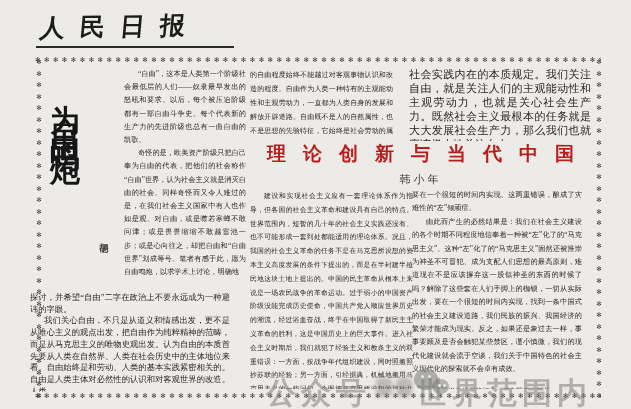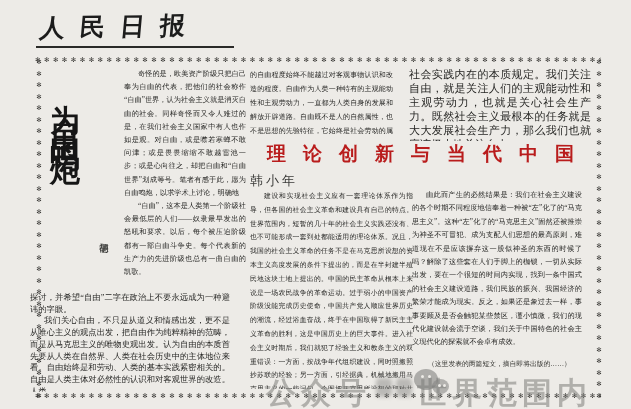--- a/index.html
+++ b/index.html
@@ -57,22 +57,22 @@
     position:absolute;left:409px;top:67px;width:182px;height:74px;overflow:hidden;
     font-size:11px;line-height:14px;text-align:justify;
   }
   
   .a2-headline{
     position:absolute;left:250px;top:141px;width:341px;
     font-size:19px;font-weight:bold;letter-spacing:17px;text-indent:17px;
     text-align:left;color:#b91c1c;white-space:nowrap;
   }
   .a2-author{
-    position:absolute;left:250px;top:172px;width:341px;text-align:left;
-    font-size:13px;color:#3a3a38;letter-spacing:3px;
+    position:absolute;left:250px;top:172px;width:341px;text-align:center;
+    font-size:11px;color:#3a3a38;letter-spacing:3px;
   }
   .a2-col1{
     position:absolute;left:250px;top:189px;width:163px;height:200px;overflow:hidden;
     font-size:6.8px;line-height:13.8px;text-align:justify;
   }
   .a2-col2{
     position:absolute;left:412px;top:189px;width:170px;height:200px;overflow:hidden;
     font-size:7.2px;line-height:13.4px;text-align:justify;
   }
   .a2-note{
@@ -112,42 +112,43 @@
 
   <div class="stars stars-top">✻✻✻✻✻✻✻✻✻✻✻✻✻✻✻✻✻✻✻✻✻✻✻✻✻✻✻✻✻✻✻✻✻✻✻✻✻✻✻✻✻✻✻✻✻✻✻✻✻✻✻✻✻✻✻✻✻✻✻✻✻✻✻✻✻✻✻✻✻✻✻✻✻✻✻✻✻✻✻✻</div>
   <div class="stars stars-bottom">✻✻✻✻✻✻✻✻✻✻✻✻✻✻✻✻✻✻✻✻✻✻✻✻✻✻✻✻✻✻✻✻✻✻✻✻✻✻✻✻✻✻✻✻✻✻✻✻✻✻✻✻✻✻✻✻✻✻✻✻✻✻✻✻✻✻✻✻✻✻✻✻✻✻✻✻✻✻✻✻</div>
   <div class="stars stars-left">✻✻✻✻✻✻✻✻✻✻✻✻✻✻✻✻✻✻✻✻✻✻✻✻✻✻✻✻✻✻✻✻✻✻✻✻✻✻✻✻✻✻✻✻✻✻✻✻</div>
   <div class="stars stars-right">✻✻✻✻✻✻✻✻✻✻✻✻✻✻✻✻✻✻✻✻✻✻✻✻✻✻✻✻✻✻✻✻✻✻✻✻✻✻✻✻✻✻✻✻✻✻✻✻</div>
 
   <div>
     <div class="a1-title">为自由鸣炮</div>
     <div class="a1-author">胡德平</div>
     <div class="a1-col">
+      <p class="ind">“自由”，这本是人类第一个阶级社会最低层的人们——奴隶最早发出的怒吼和要求。以后，每个被压迫阶级都有一部自由斗争史。每个代表新的生产力的先进阶级也总有一曲自由的凯歌。</p>
       <p class="ind">奇怪的是，欧美资产阶级只把自己奉为自由的代表，把他们的社会称作“自由”世界，认为社会主义就是消灭自由的社会。同样奇怪而又令人难过的是，在我们社会主义国家中有人也作如是观。对自由，或是噤若寒蝉不敢问津；或是畏畏缩缩不敢越雷池一步；或是心向往之，却把自由和“自由世界”划成等号。笔者有感于此，愿为自由鸣炮，以求学术上讨论，明确地</p>
-      <p class="ind">“自由”，这本是人类第一个阶级社会最低层的人们——奴隶最早发出的怒吼和要求。以后，每个被压迫阶级都有一部自由斗争史。每个代表新的生产力的先进阶级也总有一曲自由的凯歌。</p>
     </div>
     <div class="a1-wide">
       <p>探讨，并希望“自由”二字在政治上不要永远成为一种避讳的字眼。</p>
       <p class="ind">我们关心自由，不只是从道义和情感出发，更不是从唯心主义的观点出发，把自由作为纯粹精神的范畴，而是从马克思主义的唯物史观出发。认为自由的本质首先要从人类在自然界、人类在社会历史中的主体地位来看。自由始终是和劳动、人类的基本实践紧密相关的。自由是人类主体对必然性的认识和对客观世界的改造。人类</p>
     </div>
     <div class="cont-a">
       <p>的自由程度始终不能越过对客观事物认识和改造的程度。自由作为人类一种特有的主观能动性和主观劳动力，一直都为人类自身的发展和解放开辟道路。自由既不是人的自然属性，也不是思想的先验特征，它始终是社会劳动的属性，始终是</p>
     </div>
     <div class="cont-b">
       <p>社会实践内在的本质规定。我们关注自由，就是关注人们的主观能动性和主观劳动力，也就是关心社会生产力。既然社会主义最根本的任务就是大大发展社会生产力，那么我们也就应该极大地关注自由。</p>
     </div>
   </div>
 
   <div>
     <div class="a2-headline">理论创新与当代中国</div>
     <div class="a2-author">韩小年</div>
     <div class="a2-col1">
       <p class="ind">建设和实现社会主义应有一套理论体系作为指导，但各国的社会主义革命和建设具有自己的特点。世界范围内，短暂的几十年的社会主义实践还没有、也不可能形成一套到处都能适用的理论体系。况且，我国的社会主义革命的任务不是在马克思所设想的资本主义高度发展的条件下提出的，而是在半封建半殖民地这块土地上提出的。中国的民主革命从根本上来说是一场农民战争的革命运动。过于弱小的中国资产阶级没能完成历史使命，中国共产党人顺应世界历史的潮流，经过浴血奋战，终于在中国取得了新民主主义革命的胜利，这是中国历史上的巨大事件。进入社会主义时期后，我们就犯了经验主义和教条主义的双重错误：一方面，按战争年代组织建设，同时照搬照抄苏联的经验；另一方面，引经据典，机械地搬用马克思主义的一些词句，企图把马克思所设想的那种共产主义</p>
     </div>
     <div class="a2-col2">
+      <p>要在一个很短的时间内实现。这两重错误，酿成了灾难性的“左”倾顽症。</p>
       <p class="ind">由此而产生的必然结果是：我们在社会主义建设的各个时期不同程度地信奉着一种被“左”化了的“马克思主义”。这种“左”化了的“马克思主义”固然还被推崇为神圣不可冒犯、成为支配人们思想的最高原则，难道现在不是应该摒弃这一股似神圣的东西的时候了吗？解除了这些套在人们手脚上的枷锁，一切从实际出发，要在一个很短的时间内实现，找到一条中国式的社会主义建设道路，我们民族的振兴、我国经济的繁荣才能成为现实。反之，如果还是象过去一样，事事要顾及是否会触犯某些禁区，谨小慎微，我们的现代化建设就会流于空谈，我们关于中国特色的社会主义现代化的探索就不会卓有成效。</p>
       <p class="a2-note">（这里发表的两篇短文，摘自即将出版的……）</p>
     </div>
   </div>
 
   <div class="wechat-icon">
     <span class="wc-big"></span>
     <span class="wc-small"></span>
     <span class="wc-eye e1"></span>
     <span class="wc-eye e2"></span>

